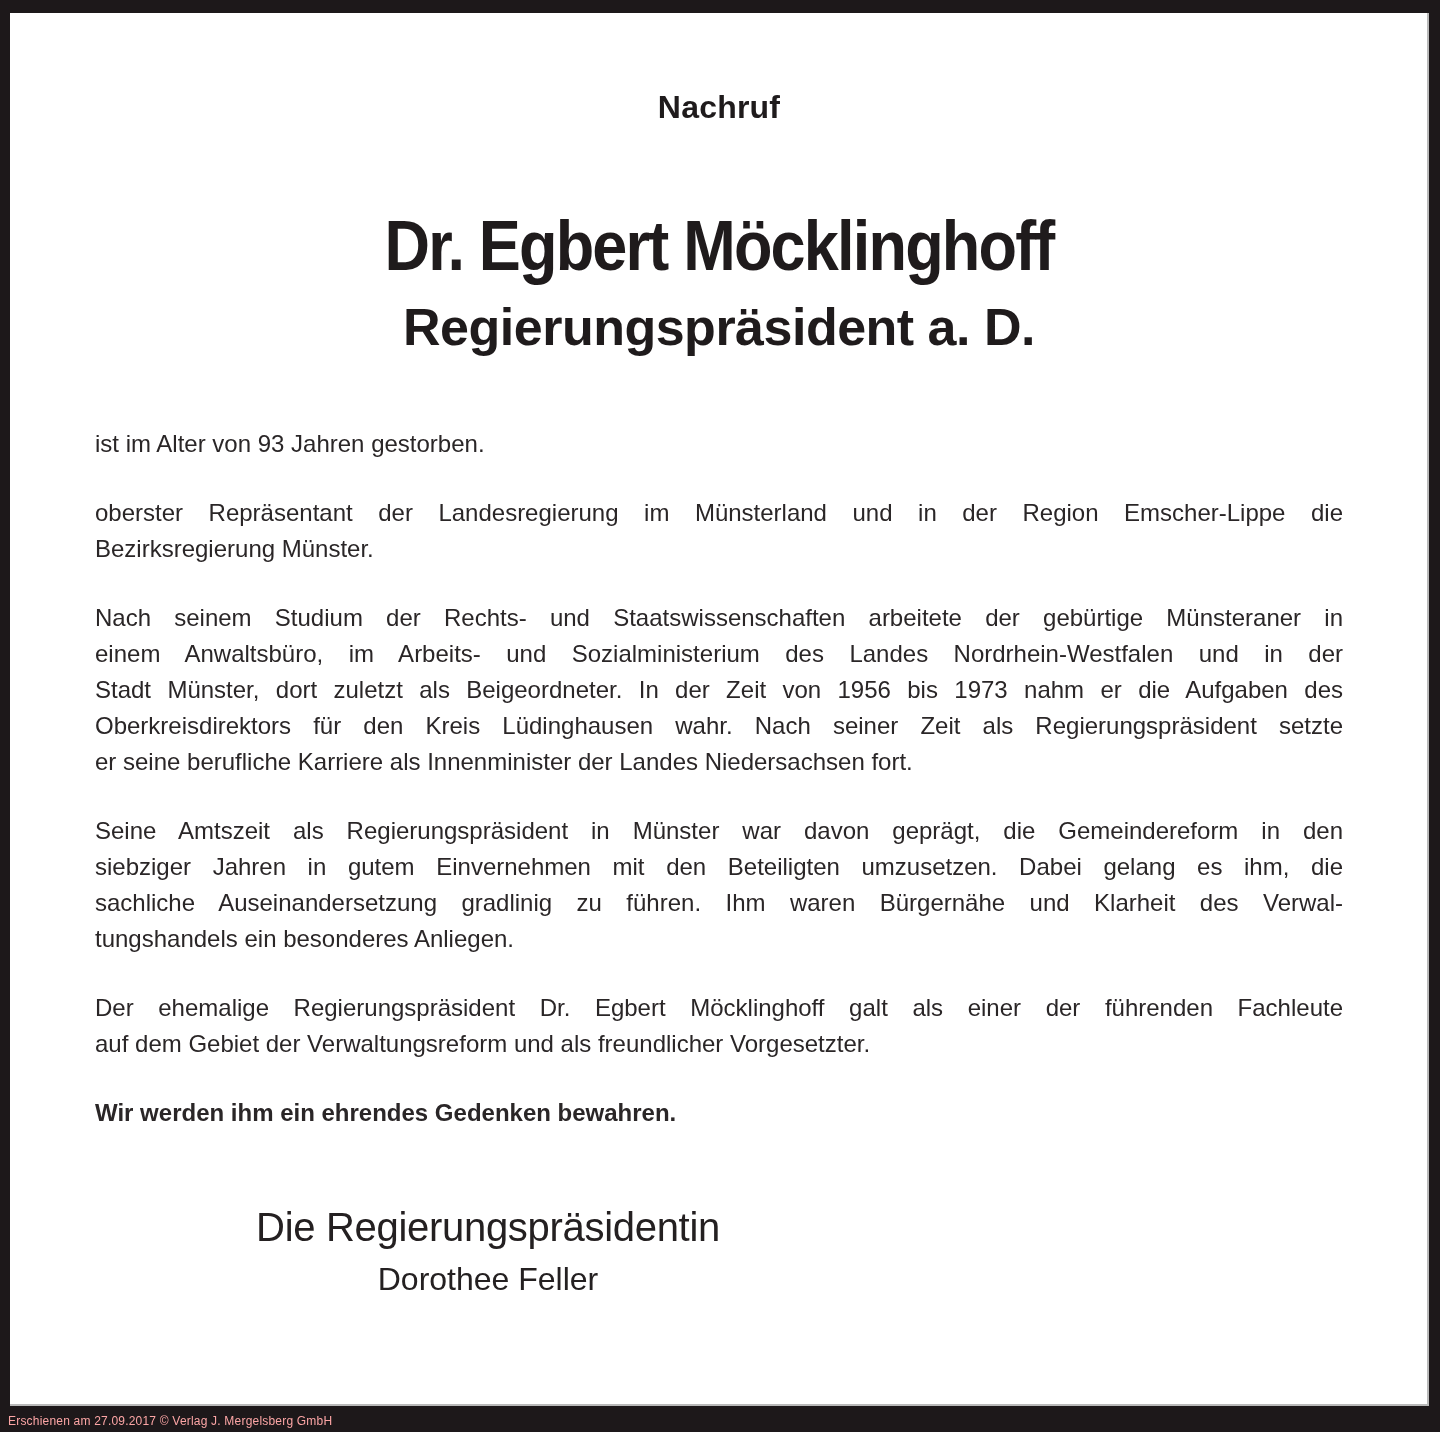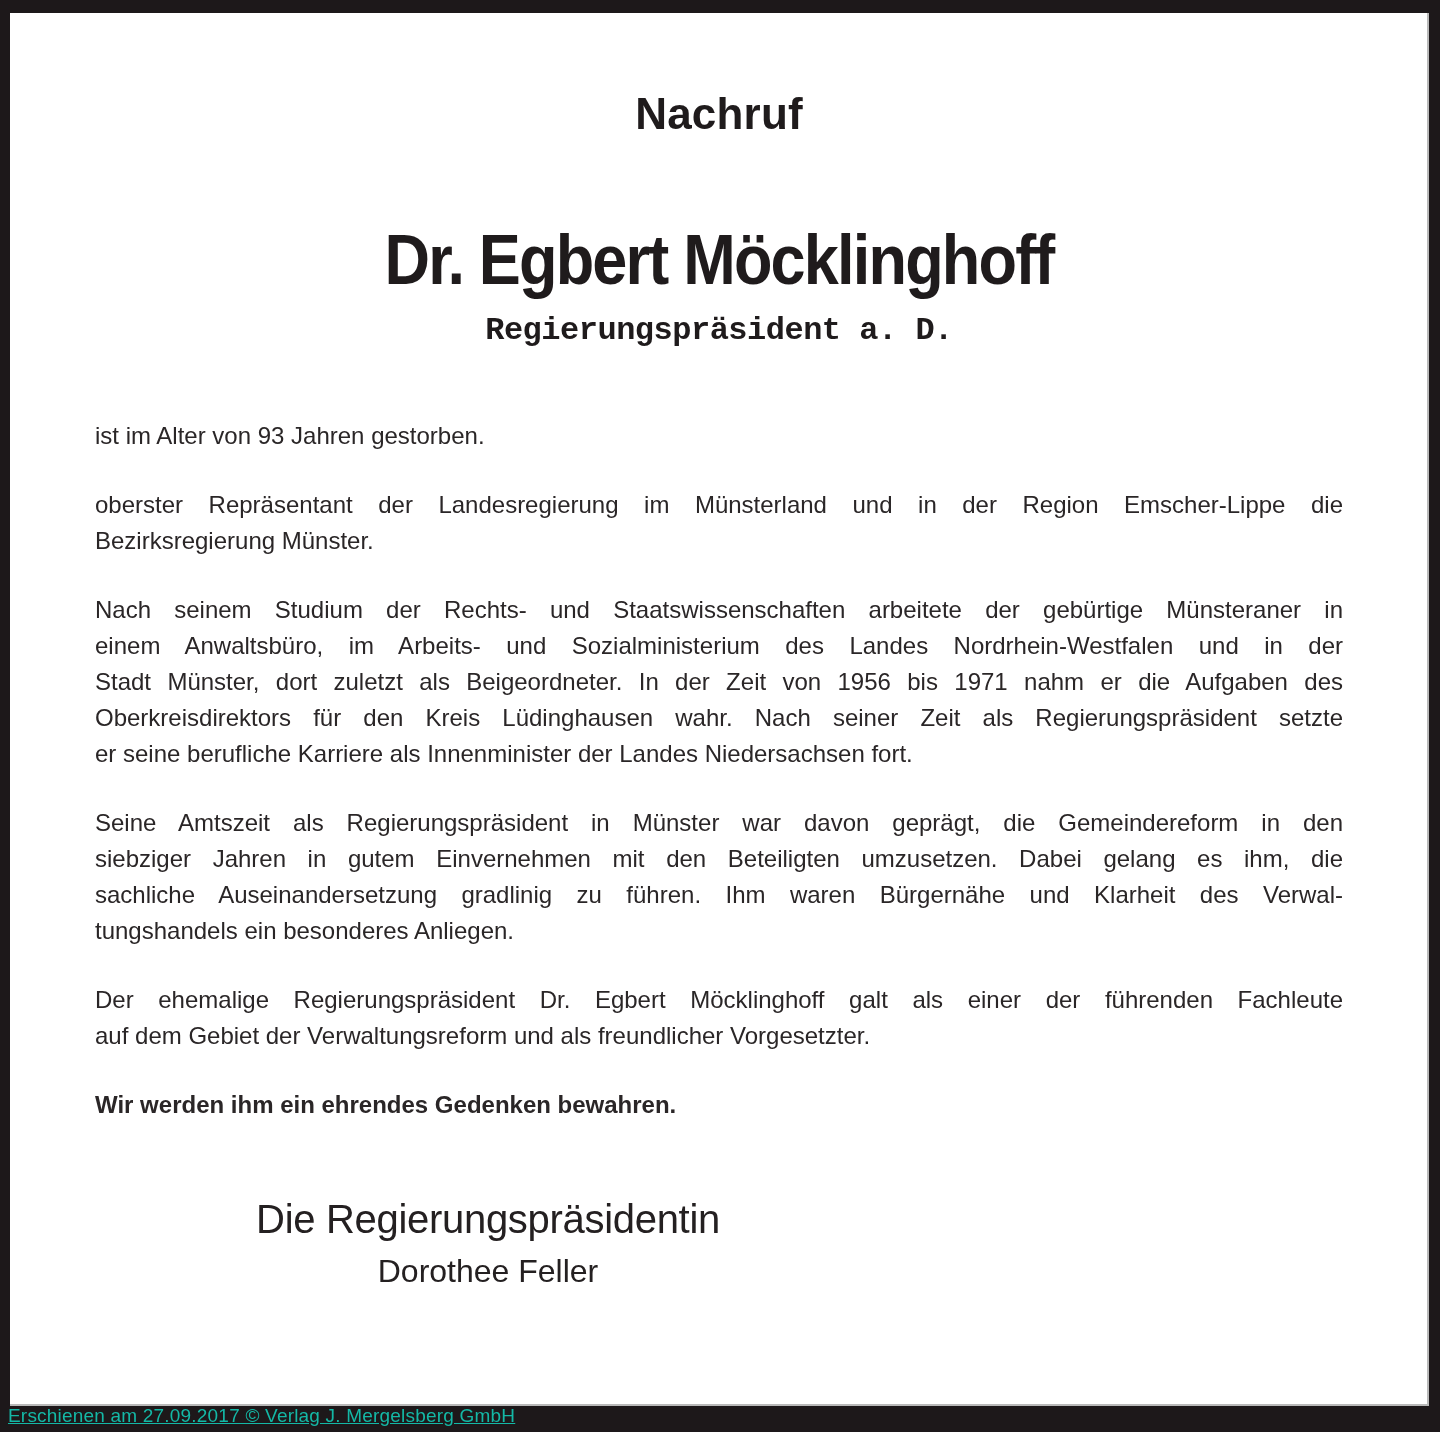--- a/index.html
+++ b/index.html
@@ -30,47 +30,46 @@
     box-sizing: border-box;
     padding: 0 84px 0 85px;
     border-right: 2px solid #b9b9b9;
     border-bottom: 2px solid #b9b9b9;
     color: #262223;
     overflow: hidden;
   }
   .kicker {
     margin-top: 76px;
     text-align: center;
-    font-size: 44px;
+    font-size: 32px;
     font-weight: bold;
     line-height: 1.15;
     letter-spacing: 0.2px;
     color: #1f1b1c;
   }
   .deceased-name {
     margin: 82px 0 0 0;
     text-align: center;
     font-size: 70px;
     font-weight: bold;
     line-height: 1.1;
     letter-spacing: -2px;
     transform: scaleX(0.9);
     transform-origin: 50% 50%;
     color: #1f1b1c;
     white-space: nowrap;
   }
   .deceased-title {
     margin: 14px 0 0 0;
     text-align: center;
-    font-size: 32px;
+    font-size: 52px;
     font-weight: bold;
     line-height: 1.1;
     letter-spacing: -0.5px;
     color: #1f1b1c;
-    font-family: Liberation Mono, monospace;
   }
   .body-text {
     margin-top: 70px;
     font-size: 24px;
     line-height: 36px;
     color: #2a2627;
   }
   .paragraph { margin: 0 0 33px 0; }
   .paragraph:last-child { margin-bottom: 0; font-weight: bold; }
   .line { text-align: left; }
@@ -102,25 +101,24 @@
   .sig-name {
     margin-top: 9px;
     font-size: 32px;
     line-height: 1.2;
     text-align: center;
   }
   .imprint {
     position: absolute;
     left: 8px;
     bottom: 4px;
-    font-size: 19px;
+    font-size: 12px;
     line-height: 1.2;
     letter-spacing: 0.2px;
-    color: #14b8a6;
-    text-decoration: underline;
+    color: #fca5a5;
   }
 </style>
 </head>
 <body>
 
 <div class="frame">
 
   <div class="page">
 
     <div class="kicker">Nachruf</div>
@@ -133,21 +131,21 @@
         <div class="paragraph">
           <div class="line">ist im Alter von 93 Jahren gestorben.</div>
         </div>
         <div class="paragraph">
           <div class="line fill">oberster Repräsentant der Landesregierung im Münsterland und in der Region Emscher-Lippe die</div>
           <div class="line">Bezirksregierung Münster.</div>
         </div>
         <div class="paragraph">
           <div class="line fill">Nach seinem Studium der Rechts- und Staatswissenschaften arbeitete der gebürtige Münsteraner in</div>
           <div class="line fill">einem Anwaltsbüro, im Arbeits- und Sozialministerium des Landes Nordrhein-Westfalen und in der</div>
-          <div class="line fill">Stadt Münster, dort zuletzt als Beigeordneter. In der Zeit von 1956 bis 1971 nahm er die Aufgaben des</div>
+          <div class="line fill">Stadt Münster, dort zuletzt als Beigeordneter. In der Zeit von 1956 bis 1973 nahm er die Aufgaben des</div>
           <div class="line fill">Oberkreisdirektors für den Kreis Lüdinghausen wahr. Nach seiner Zeit als Regierungspräsident setzte</div>
           <div class="line">er seine berufliche Karriere als Innenminister der Landes Niedersachsen fort.</div>
         </div>
         <div class="paragraph">
           <div class="line fill">Seine Amtszeit als Regierungspräsident in Münster war davon geprägt, die Gemeindereform in den</div>
           <div class="line fill">siebziger Jahren in gutem Einvernehmen mit den Beteiligten umzusetzen. Dabei gelang es ihm, die</div>
           <div class="line fill">sachliche Auseinandersetzung gradlinig zu führen. Ihm waren Bürgernähe und Klarheit des Verwal-</div>
           <div class="line">tungshandels ein besonderes Anliegen.</div>
         </div>
         <div class="paragraph">

